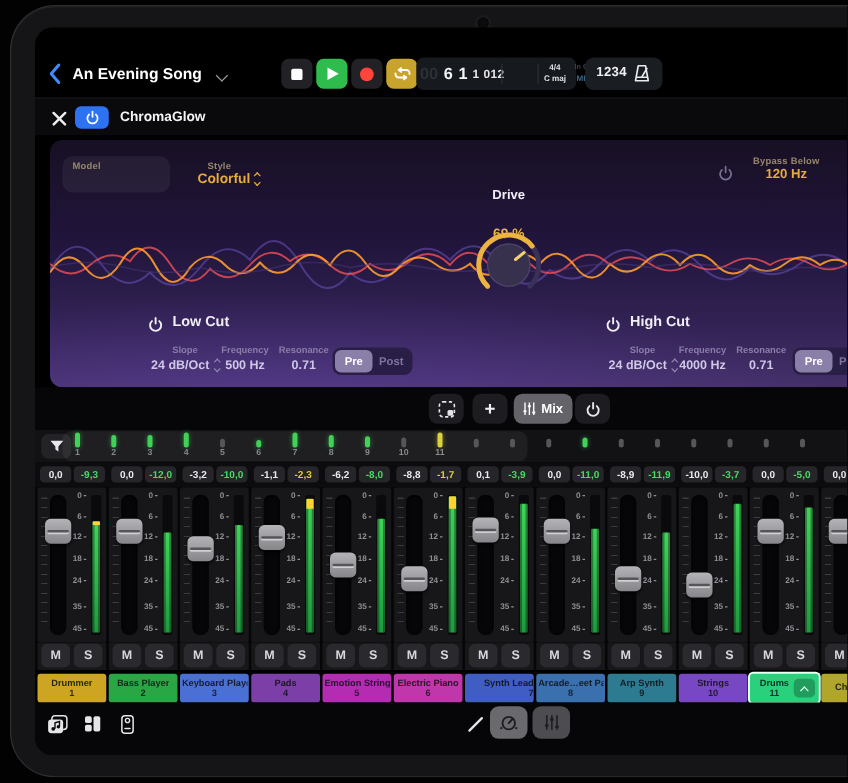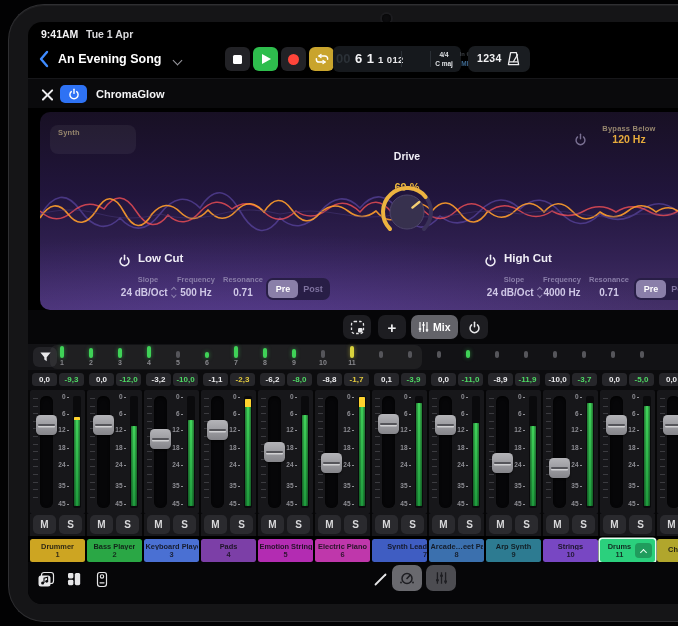--- a/index.html
+++ b/index.html
@@ -153,24 +153,20 @@
 </style>
 </head>
 <body>
 
 <div class="device">
   <div class="camera"></div>
 </div>
 
 <div class="screen">
 
-  <div class="statusbar">
-    <span class="st-time">9:41AM</span>
-    <span class="st-date">Tue 1 Apr</span>
-  </div>
 
   <div class="transport">
     <svg class="backchev" viewBox="0 0 12 18">
       <polyline points="9,2 3,9 9,16" fill="none" stroke="#3f8bff" stroke-width="2.4" stroke-linecap="round" stroke-linejoin="round"></polyline>
     </svg>
     <span class="songtitle">An Evening Song</span>
     <i class="title-chev"></i>
 
     <div class="tbtn" style="left:197px">
         <div class="sq"></div>
@@ -233,21 +229,31 @@
 
   <div class="panel">
     <svg class="wave" viewBox="0 0 638 84">
       <path d="M0 52 Q20 18 40 46 T80 54 Q100 76 120 50 T160 44 Q180 12 200 47 T240 54 Q260 72 280 48 T320 44 Q340 20 360 48 T400 52 Q420 68 440 47 T480 45 Q500 26 520 48 T560 50 Q580 62 600 47 T638 48" fill="none" stroke="#6f58c8" stroke-width="1.6" opacity="0.5"></path>
       <path d="M0 47 Q16 62 32 48 T64 45 Q80 22 96 47 T128 51 Q144 66 160 48 T192 45 Q208 33 224 48 T256 47 Q272 58 288 45 T320 48 Q336 28 352 49 T384 47 Q400 62 416 47 T448 48 Q464 36 480 47 T512 47 Q528 56 544 47 T576 48 Q592 38 608 47 T638 47" fill="none" stroke="#ff5357" stroke-width="1.5" opacity="0.75"></path>
       <path d="M0 54 Q14 32 28 50 T56 47 Q70 22 84 48 T112 50 Q126 34 140 48 T168 46 Q182 62 196 47 T224 48 Q238 26 252 46 T280 49 Q294 36 308 47 T336 47 Q350 64 364 48 T392 47 Q406 30 420 49 T448 47 Q462 60 476 46 T504 48 Q518 32 532 47 T560 48 Q574 58 588 47 T616 48 Q628 40 638 47" fill="none" stroke="#ff9d2b" stroke-width="1.6" opacity="0.9"></path>
       <path d="M0 50 Q30 42 60 50 T120 50 Q150 58 180 50 T240 50 Q270 44 300 50 T360 50 Q390 56 420 50 T480 50 Q510 44 540 50 T600 50 L638 50" fill="none" stroke="#4a3a7c" stroke-width="1.2" opacity="0.5"></path>
     </svg>
 
     <div class="modelbox">
-      <div class="flabel">Synth</div>
+      <div class="flabel">Model</div>
+    </div>
+    <div class="stylebox">
+      <div class="flabel">Style</div>
+      <div class="fvalue" style="margin-left:6px">
+          <span>Colorful</span>
+        <span class="cud">
+            <i class="up"></i>
+            <i class="dn"></i>
+          </span>
+        </div>
     </div>
 
     <div class="byp-pwr">
       <svg width="13" height="13" viewBox="0 0 12 12">
         <path d="M3.3 3.6 A4.1 4.1 0 1 0 8.7 3.6" fill="none" stroke="#796f92" stroke-width="1.3" stroke-linecap="round"></path>
         <path d="M6 1.2 v4.2" stroke="#796f92" stroke-width="1.3" stroke-linecap="round"></path>
       </svg>
     </div>
     <div class="bypbox">
       <div class="flabel">Bypass Below</div>

